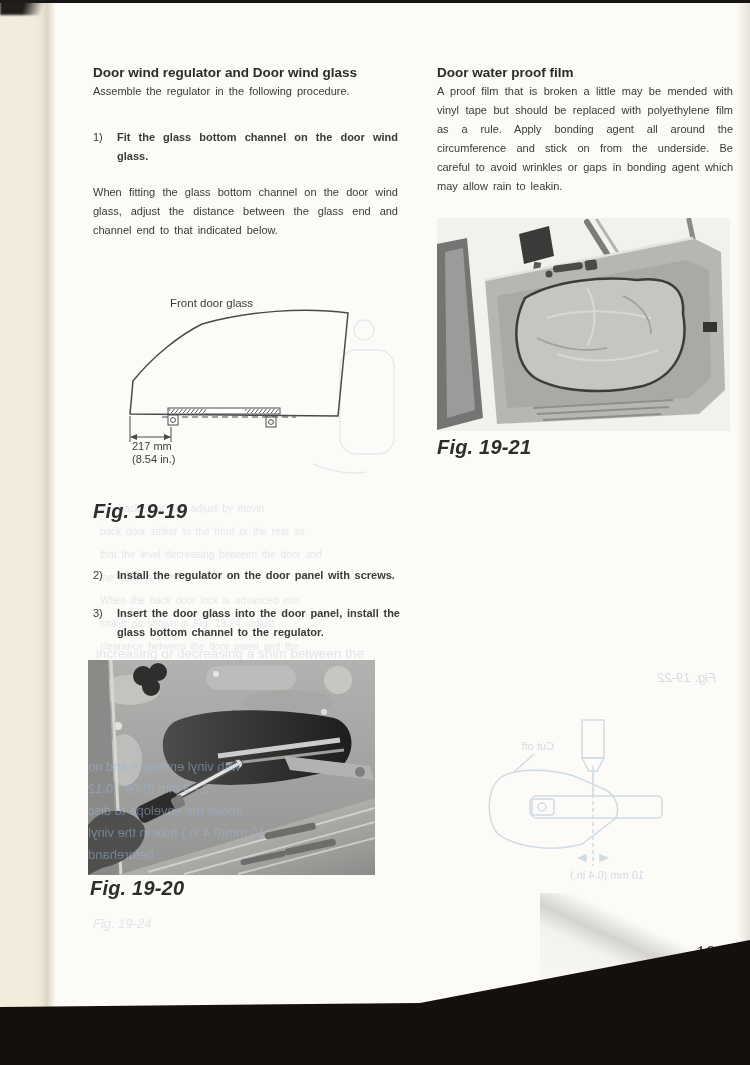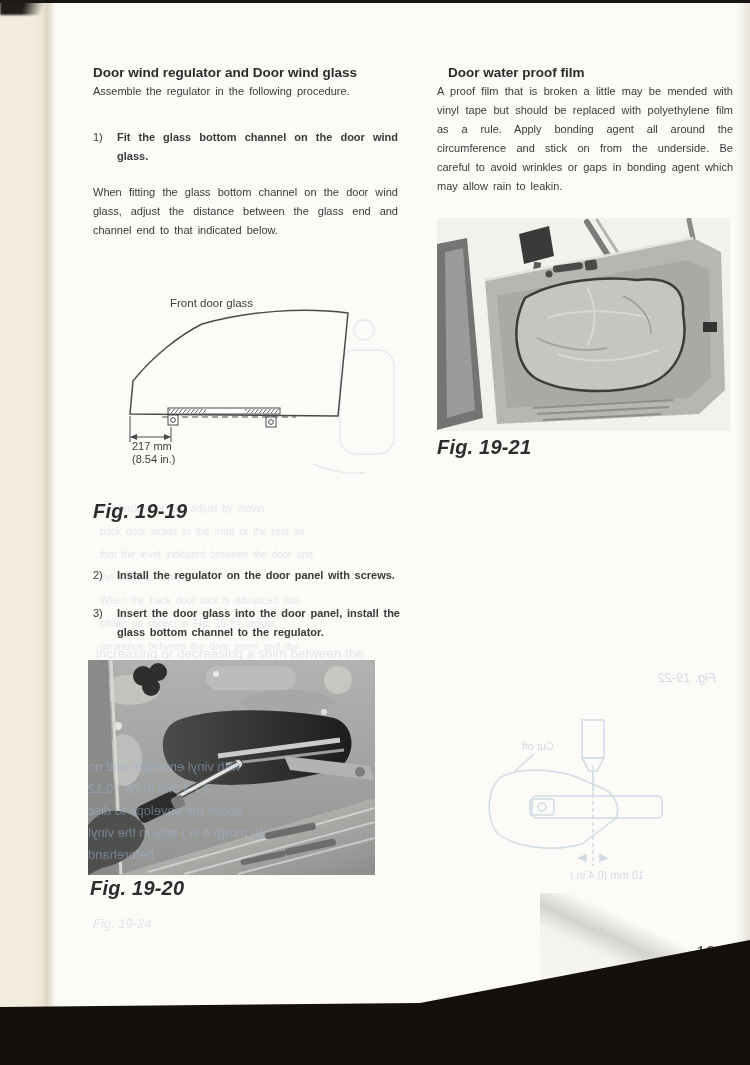--- a/index.html
+++ b/index.html
@@ -102,21 +102,21 @@
       <text x="24" y="158" font-size="11" fill="#3d3d3d">217 mm</text>
       <text x="24" y="171" font-size="11" fill="#3d3d3d">(8.54 in.)</text>
     </svg>
   </div>
 
   <div class="abs caption" style="left:93px;top:500px;">Fig. 19-19</div>
 
   <div class="abs ghost ghost-lines" style="left:100px;top:497px;width:312px;opacity:.28;">
     <div>the back door and adjust by movin</div>
     <div>back door striker to the front or the rear so</div>
-    <div>that the level indicated between the door and</div>
+    <div>that the level decreasing between the door and</div>
     <div>the body is 0 mm.</div>
     <div>When the back door lock is advanced into</div>
     <div>striker as shown in Fig. 19-24, adjust</div>
     <div>clearance between the door panel and the</div>
     <div>striker so as to be 12.4 mm (0.49 in.) by</div>
   </div>
   <div class="abs ghost" style="left:96px;top:646px;width:300px;font-size:13.5px;opacity:.3;">increasing or decreasing a shim between the</div>
 
   <div class="abs step body-txt" style="left:93px;top:566px;width:307px;">
     <span class="step-num">2)</span>
@@ -202,21 +202,21 @@
       <div>2 - 3 mm (0.08 - 0.12</div>
       <div>above the envelope to disc</div>
       <div>10 mm(0.4 in.) hole in the vinyl</div>
       <div>beforehand</div>
     </div>
   </div>
 
   <div class="abs caption" style="left:90px;top:877px;">Fig. 19-20</div>
   <div class="abs ghost" style="left:93px;top:916px;font-size:13px;font-style:italic;opacity:.3;">Fig. 19-24</div>
 
-  <div class="abs h3" style="left:448px;top:63px;width:300px;">Door water proof film</div>
+  <div class="abs h3" style="left:437px;top:63px;width:300px;">Door water proof film</div>
 
   <div class="abs body-txt" style="left:437px;top:82px;width:296px;">A proof film that is broken a little may be mended with vinyl tape but should be replaced with polyethylene film as a rule. Apply bonding agent all around the circumference and stick on from the underside. Be careful to avoid wrinkles or gaps in bonding agent which may allow rain to leakin.</div>
 
   <div class="abs photo" style="left:437px;top:218px;width:293px;height:213px;">
     <svg width="293" height="213" viewBox="0 0 293 213">
       <rect x="0" y="0" width="293" height="213" fill="#f1f1ee"></rect>
 
       <polygon points="0,26 30,20 46,200 0,212" fill="#747472"></polygon>
       <polygon points="8,34 26,30 38,192 10,200" fill="#9b9b99"></polygon>
 

